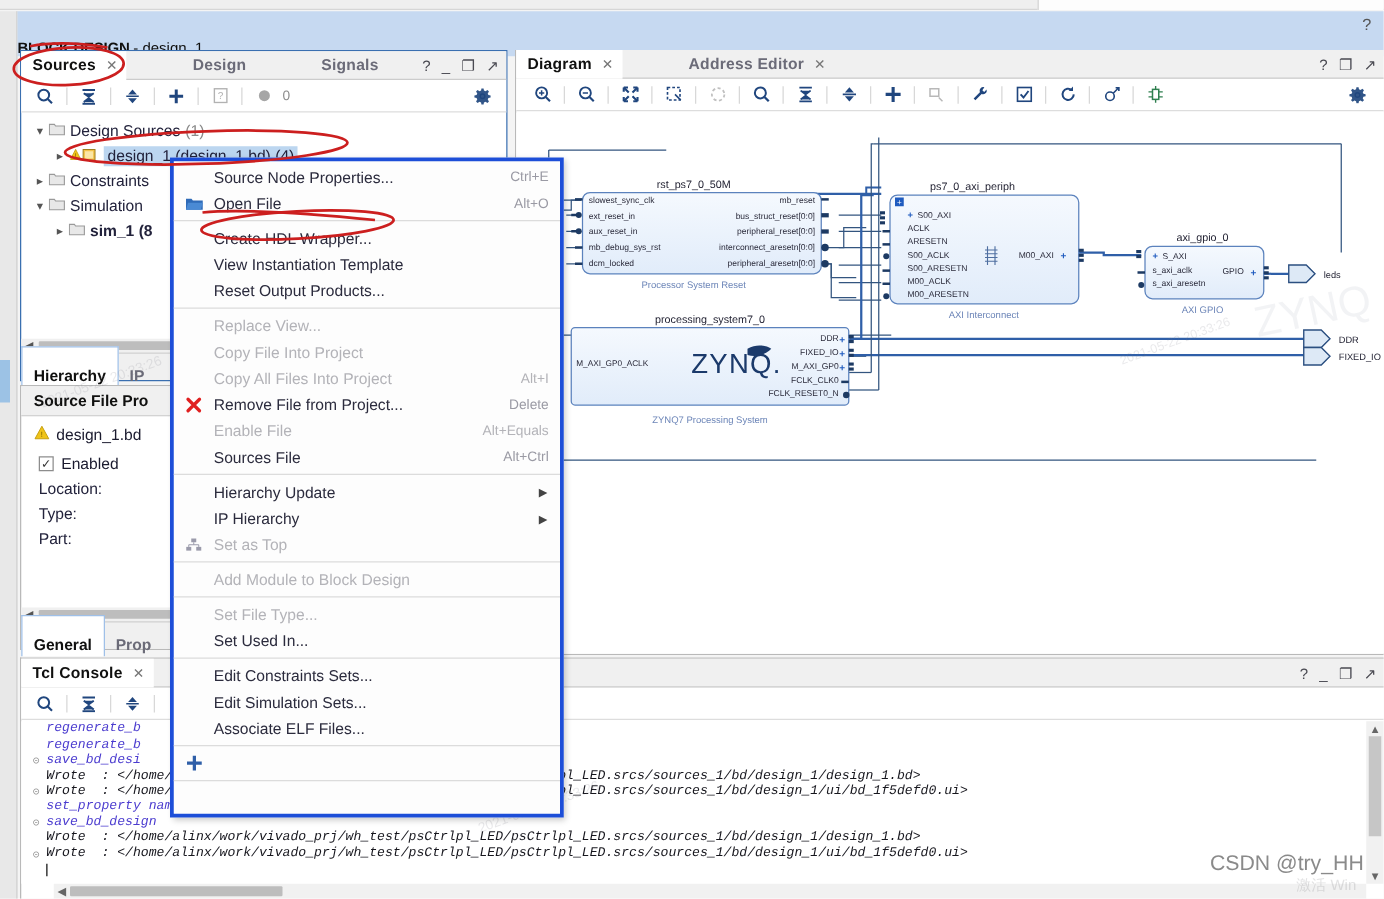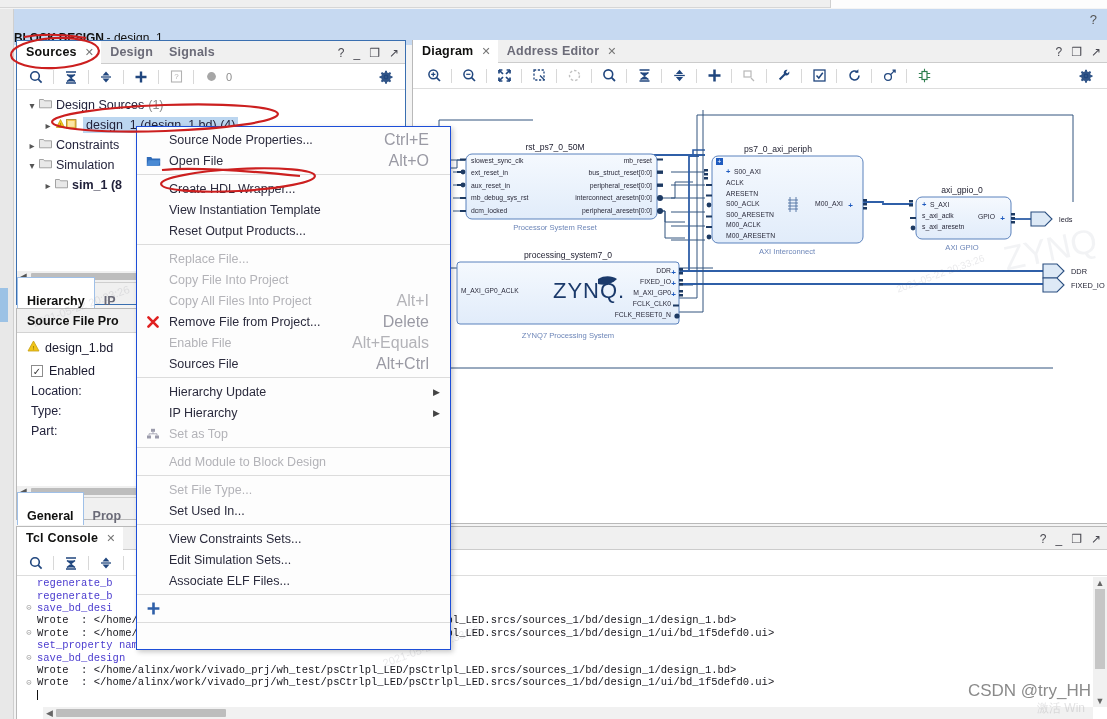--- a/index.html
+++ b/index.html
@@ -39,21 +39,21 @@
     border-right:1px solid #cfcfcf;
   }
   .left-rail-blue {
     position:absolute; left:0px; top:288px; width:8px; height:34px; background:#9cc2e5;
   }
 
   
   .panel { position:absolute; background:#ffffff; border:1px solid #b9b9b9; }
   .panel-head {
     height:23px; background:#f0f0f0; border-bottom:1px solid #cccccc;
-    display:flex; align-items:center; position:relative;
+    display:flex; align-items:center; position:relative;gap:44px;
   }
   .tab {
     height:23px; display:flex; align-items:center; padding:0 7px 0 9px;
     font-size:12.5px; color:#6b6b78; font-weight:bold; letter-spacing:0.2px;
   }
   .tab.active { color:#10100f; background:#ffffff; }
   .tab .x { margin-left:8px; font-size:11px; color:#777; font-weight:normal; }
   .head-ctrl {
     position:absolute; right:6px; top:0; height:23px; display:flex;
     align-items:center; gap:9px; color:#4a4a52; font-size:12px;
@@ -96,39 +96,39 @@
   .hscroll {
     position:absolute; left:0; bottom:22px; height:11px; width:100%;
     background:#f0f0f0; display:flex; align-items:center;
   }
   .hscroll .arrowl { font-size:10px; color:#555; padding:0 2px;}
   .hscroll .bar { height:7px; background:#bdbdbd; border-radius:1px; }
 
   
   .ctxmenu {
     position:absolute; left:136px; top:126px; width:315px;
-    background:#fdfdfd; border:1px solid #1d4ed8;
+    background:#fdfdfd; border:3px solid #1d4ed8;
     box-shadow:2px 2px 5px rgba(0,0,0,0.22); z-index:40;
     padding:2px 0;
   }
   .mi { height:21px; display:flex; align-items:center; position:relative; font-size:12.5px; color:#2b2b3d; }
   .mi .ic { width:32px; display:flex; align-items:center; justify-content:center; }
   .mi .lbl { flex:1; }
-  .mi .sc { color:#9a9aa4; padding-right:21px; font-size:16px; }
+  .mi .sc { color:#9a9aa4; padding-right:9px; font-size:11px; }
   .mi .sub-arrow { padding-right:10px; color:#444; font-size:9px; }
   .mi.disabled .lbl, .mi.disabled .sc { color:#b3b3b8; }
   .mi-sep { height:1px; background:#dcdcdc; margin:3px 0; }
 
   
   .tcl-body {
     position:absolute; left:0; top:50px; right:0; bottom:12px;
     background:#ffffff; overflow:hidden; font-family:"Liberation Mono", monospace;
     font-size:10.5px; padding-left:4px;
   }
-  .tline { height:12.4px; white-space:pre; color:#16161d; display:flex; align-items:center;}
+  .tline { height:12.4px; white-space:pre; color:#16161d; display:flex; align-items:flex-end;font-style:italic;}
   .tline .gut { width:16px; color:#999; font-size:9px; text-align:center; flex:0 0 16px;}
   .tline.cmd { color:#4b3ccf; }
   .tscroll-h {
     position:absolute; left:0; bottom:0; height:12px; right:14px;
     background:#f1f1f1; display:flex; align-items:center;
   }
 
   
   .vscroll-right {
     position:absolute; right:0; width:14px; background:#f1f1f1;
@@ -779,21 +779,21 @@
       <span class="sc"></span>
     </div>
     <div class="mi">
       <span class="ic"></span>
       <span class="lbl">Reset Output Products...</span>
       <span class="sc"></span>
     </div>
     <div class="mi-sep"></div>
     <div class="mi disabled">
       <span class="ic"></span>
-      <span class="lbl">Replace File...</span>
+      <span class="lbl">Replace View...</span>
       <span class="sc"></span>
     </div>
     <div class="mi disabled">
       <span class="ic"></span>
       <span class="lbl">Copy File Into Project</span>
       <span class="sc"></span>
     </div>
     <div class="mi disabled">
       <span class="ic"></span>
       <span class="lbl">Copy All Files Into Project</span>
@@ -854,21 +854,21 @@
       <span class="sc"></span>
     </div>
     <div class="mi">
       <span class="ic"></span>
       <span class="lbl">Set Used In...</span>
       <span class="sc"></span>
     </div>
     <div class="mi-sep"></div>
     <div class="mi">
       <span class="ic"></span>
-      <span class="lbl">View Constraints Sets...</span>
+      <span class="lbl">Edit Constraints Sets...</span>
       <span class="sc"></span>
     </div>
     <div class="mi">
       <span class="ic"></span>
       <span class="lbl">Edit Simulation Sets...</span>
       <span class="sc"></span>
     </div>
     <div class="mi">
       <span class="ic"></span>
       <span class="lbl">Associate ELF Files...</span>

